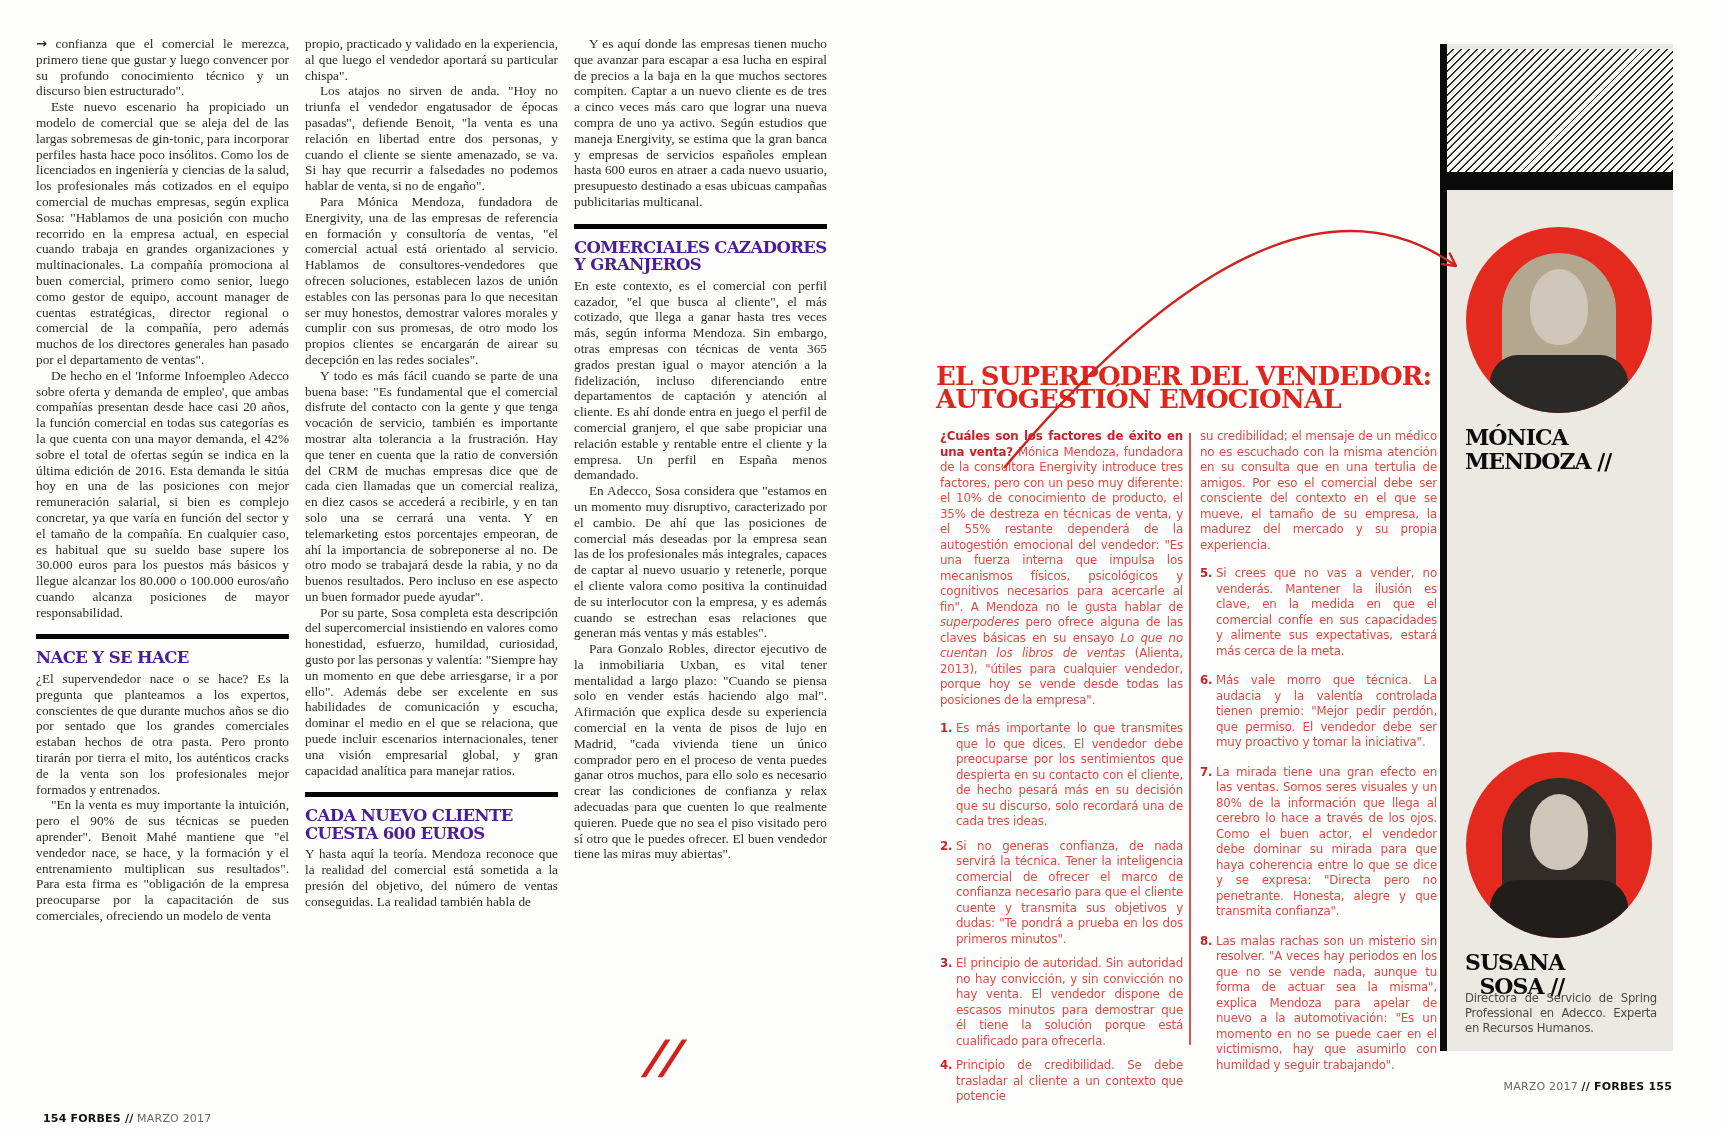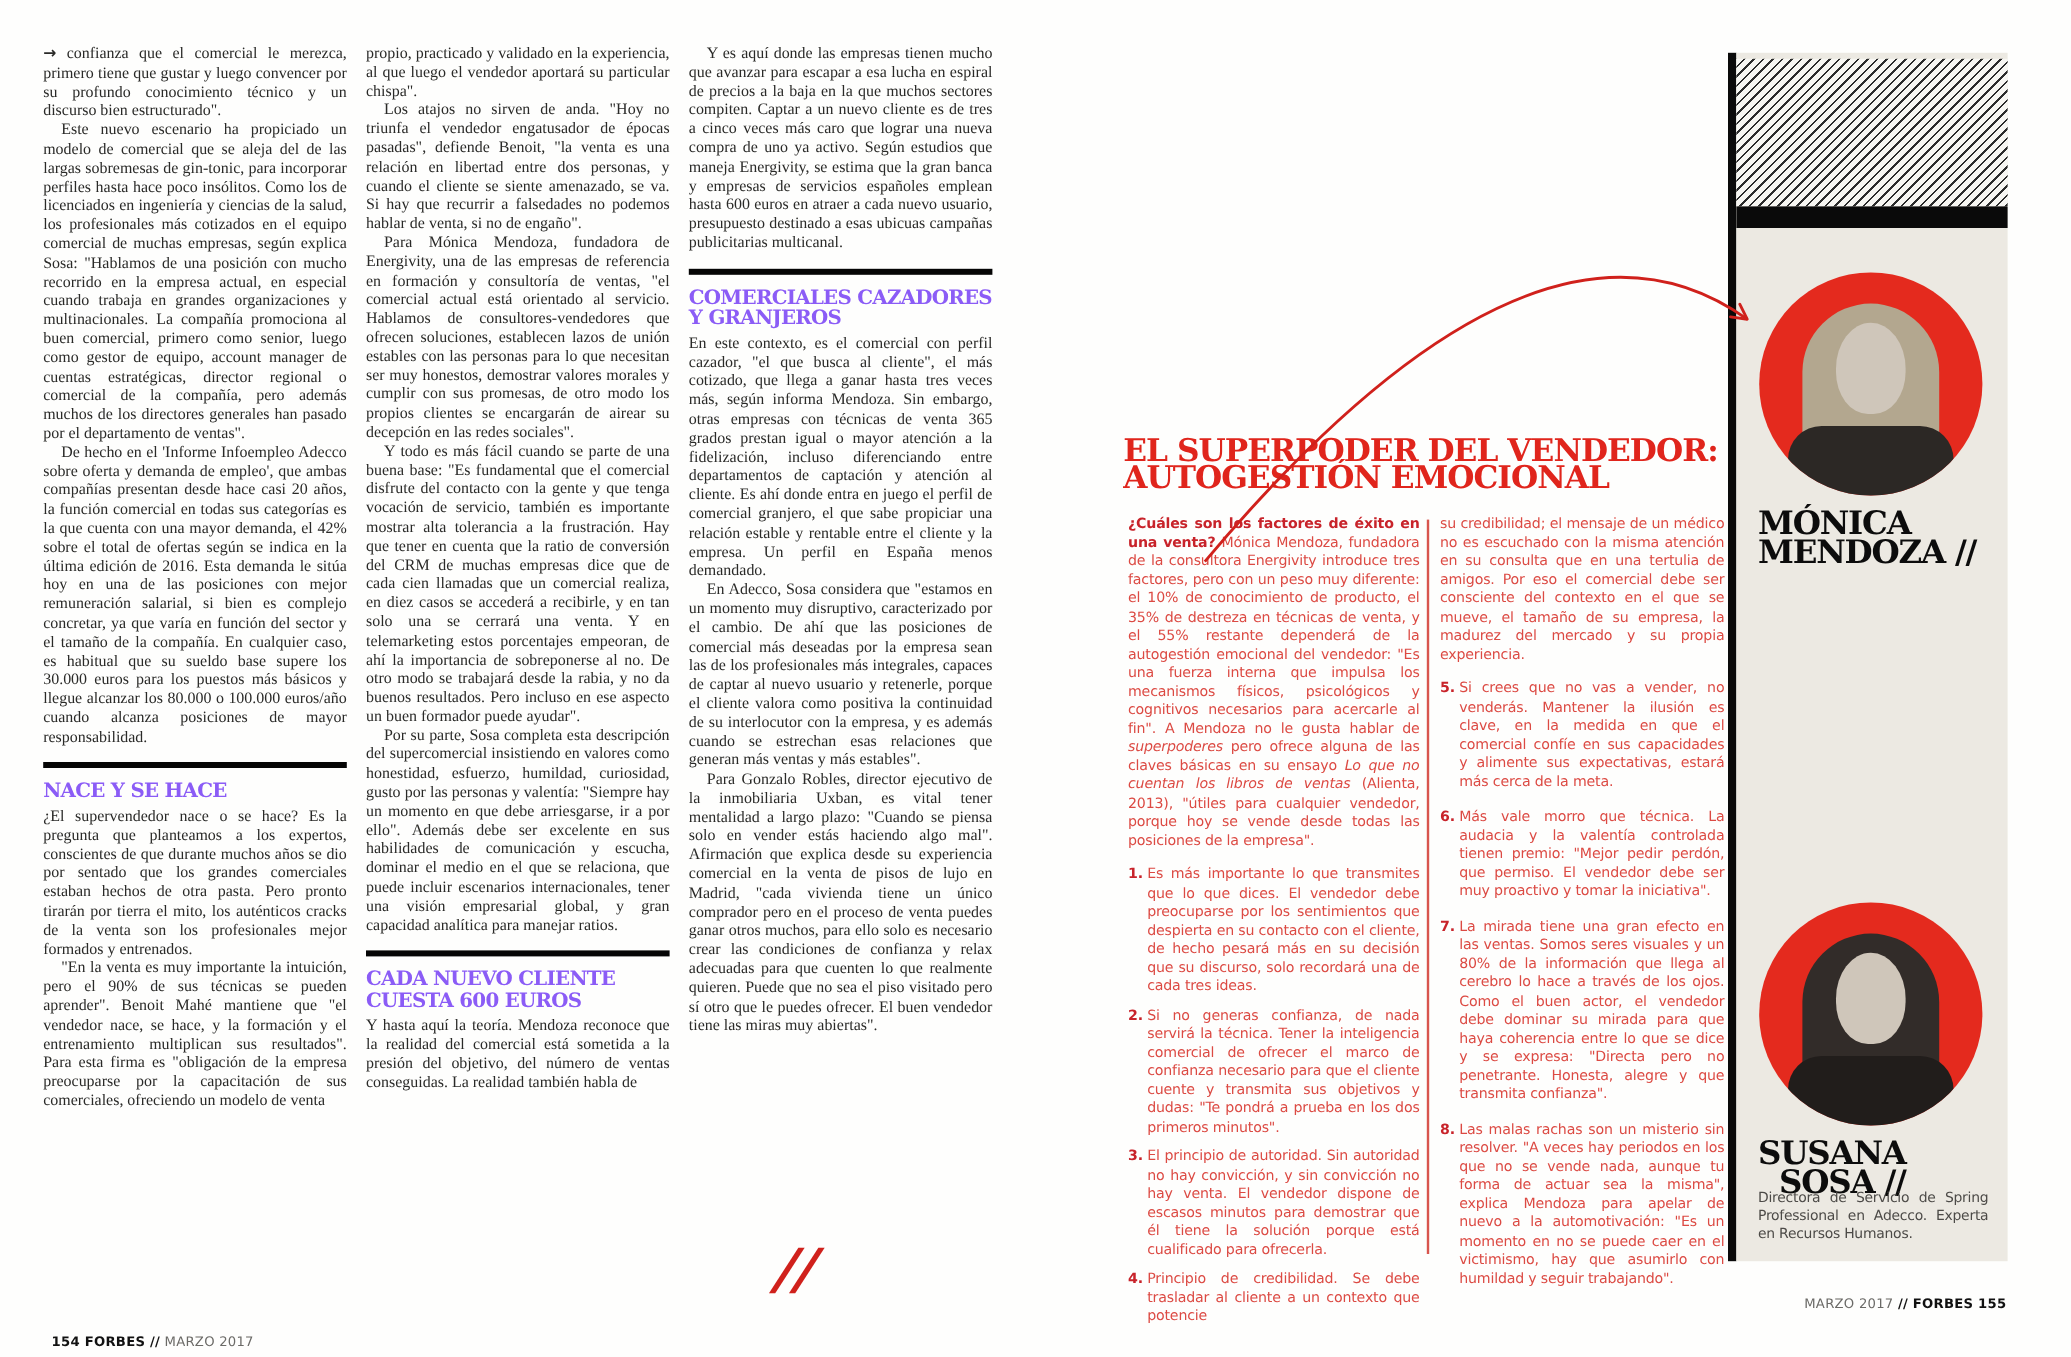--- a/index.html
+++ b/index.html
@@ -10,21 +10,21 @@
   }
   
   .col{position:absolute;top:36px;width:253px;color:#2a2a28;
        font-size:13.3px;line-height:15.8px;text-align:justify;}
   .col p{margin:0;text-indent:15px;}
   .col p.noindent{text-indent:0;}
   .cont-arrow{font-family:"DejaVu Sans",sans-serif;font-weight:bold;font-size:13px;}
   .rule{height:5px;background:#050505;margin:14px 0 10px 0;}
   .art-heading{
     font-family:"DejaVu Serif",serif;font-weight:bold;letter-spacing:-0.6px;
-    font-size:16.5px;line-height:17.5px;margin:0 0 4px 0;text-align:left;color:#8b5cf6;
+    font-size:16.5px;line-height:17.5px;margin:0 0 4px 0;text-align:left;color:#4c1d95;
   }
   
   .feature-title{
     position:absolute;left:936px;top:365px;width:520px;
     font-family:"DejaVu Serif",serif;font-weight:bold;letter-spacing:-0.8px;
     font-size:26px;line-height:23px;color:#e0251c;margin:0;
   }
   .red-col{position:absolute;top:429px;color:#dc4a43;
     font-family:"DejaVu Sans",sans-serif;font-size:11.8px;line-height:15.5px;
     text-align:justify;letter-spacing:-0.15px;}
@@ -57,21 +57,21 @@
   .ph-hair{position:absolute;left:36px;top:26px;width:114px;height:148px;border-radius:58px 58px 42px 42px;}
   #photo-monica .ph-hair{background:#b3a78f;}
   #photo-susana .ph-hair{background:#322c29;}
   .ph-face{position:absolute;left:64px;top:42px;width:58px;height:76px;background:#cfc6ba;border-radius:50% 50% 46% 46%;}
   .ph-body{position:absolute;left:24px;top:128px;width:138px;height:60px;border-radius:28px 28px 0 0;}
   #photo-monica .ph-body{background:#2c2825;}
   #photo-susana .ph-body{background:#211d1b;}
   .profile-name{
     position:absolute;left:18px;margin:0;
     font-family:"DejaVu Serif",serif;font-weight:bold;letter-spacing:-1px;
-    font-size:27px;line-height:24px;color:#0c0c0c;
+    font-size:22px;line-height:24px;color:#0c0c0c;
   }
   #name-monica{top:381px;}
   #name-susana{top:906px;text-align:right;}
   .profile-bio{
     position:absolute;left:18px;width:192px;margin:0;
     font-family:"DejaVu Sans",sans-serif;font-size:11.6px;line-height:14.8px;
     color:#4c4a47;text-align:justify;letter-spacing:-0.2px;
   }
   #bio-monica{top:434px;}
   #bio-susana{top:947px;}

